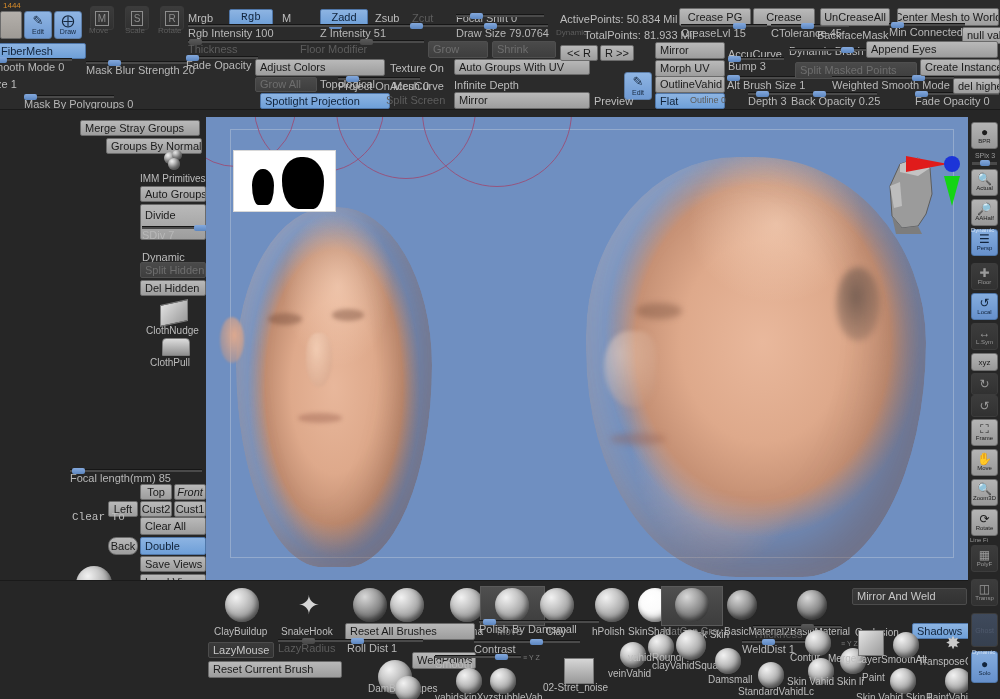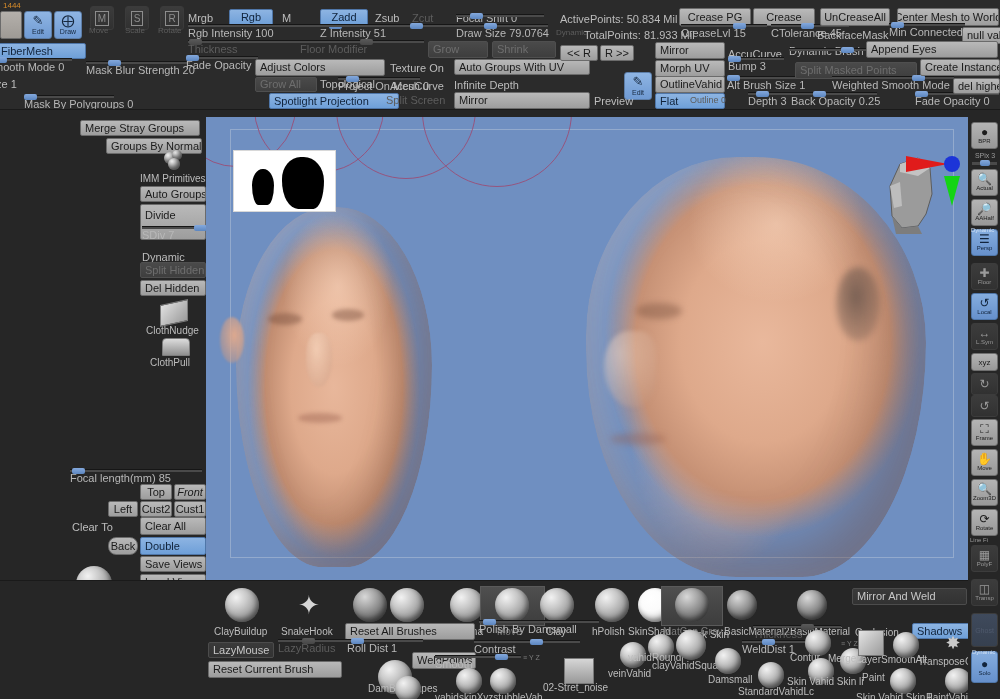--- a/index.html
+++ b/index.html
@@ -140,21 +140,21 @@
      <span class="gl" style="font-size:10px;border:1px solid #8d8d8d;padding:0 2px;">S</span>
   </div>
   <div class="ztext dim" style="left:125px;top:26px;font-size:8px;">Scale</div>
 
   <div class="iconbtn plain" style="left:160px;top:6px;width:24px;height:24px;">
      <span class="gl" style="font-size:10px;border:1px solid #8d8d8d;padding:0 2px;">R</span>
   </div>
   <div class="ztext dim" style="left:158px;top:26px;font-size:8px;">Rotate</div>
 
   <div class="ztext" style="left:188px;top:12px;">Mrgb</div>
-  <div class="zbtn on" style="left:229px;top:9px;width:44px;height:17px;justify-content:center;">Rgb</div>
+  <div class="zbtn on" style="left:229px;top:9px;width:44px;height:17px;justify-content:center;font-family:Liberation Mono, monospace;">Rgb</div>
   <div class="ztext" style="left:282px;top:12px;">M</div>
   <div class="zslider" style="left:188px;top:27px;width:150px;">
     <span class="lbl">Rgb Intensity 100</span>
     <span class="track"></span>
     <span class="knob" style="left:141px;"></span>
   </div>
 
   <div class="zbtn on" style="left:320px;top:9px;width:48px;height:17px;justify-content:center;">Zadd</div>
   <div class="ztext" style="left:375px;top:12px;">Zsub</div>
   <div class="ztext dim" style="left:412px;top:12px;">Zcut</div>
@@ -236,21 +236,21 @@
 
   <div class="zslider" style="left:186px;top:59px;width:72px;">
     <span class="lbl">Fade Opacity 0</span>
     <span class="track"></span>
     <span class="knob" style="left:0;"></span>
   </div>
 
   <div class="zbtn" style="left:255px;top:59px;width:130px;height:17px;">Adjust Colors</div>
   <div class="zbtn dim" style="left:255px;top:77px;width:62px;height:15px;">Grow All</div>
   <div class="ztext" style="left:320px;top:78px;">Topological</div>
-  <div class="zbtn on" style="left:269px;top:93px;width:130px;height:16px;">Spotlight Projection</div>
+  <div class="zbtn on" style="left:260px;top:93px;width:130px;height:16px;">Spotlight Projection</div>
   <div class="ztext dim" style="left:386px;top:94px;">Split Screen</div>
 
   <div class="ztext" style="left:390px;top:62px;">Texture On</div>
   <div class="ztext" style="left:390px;top:80px;">AccuCurve</div>
 
   <div class="zbtn" style="left:454px;top:59px;width:136px;height:16px;">Auto Groups With UV</div>
   <div class="ztext" style="left:454px;top:79px;">Infinite Depth</div>
   <div class="zbtn" style="left:454px;top:92px;width:136px;height:17px;">Mirror</div>
 
   <div class="zbtn" style="left:560px;top:45px;width:38px;height:16px;justify-content:center;">&lt;&lt; R</div>
@@ -353,21 +353,21 @@
     <span class="track"></span>
     <span class="knob" style="left:2px;"></span>
   </div>
 
   <div class="zbtn" style="left:140px;top:374px;width:32px;height:16px;justify-content:center;">Top</div>
   <div class="zbtn" style="left:174px;top:374px;width:32px;height:16px;justify-content:center;font-style:italic;">Front</div>
   <div class="zbtn" style="left:108px;top:391px;width:30px;height:16px;justify-content:center;">Left</div>
   <div class="zbtn" style="left:140px;top:391px;width:32px;height:16px;justify-content:center;">Cust2</div>
   <div class="zbtn" style="left:174px;top:391px;width:32px;height:16px;justify-content:center;">Cust1</div>
 
-  <div class="ztext" style="left:72px;top:411px;">Clear To</div>
+  <div class="ztext" style="left:72px;top:401px;font-family:Liberation Mono, monospace;">Clear To</div>
   <div class="zbtn" style="left:140px;top:407px;width:66px;height:18px;">Clear All</div>
   <div class="zbtn" style="left:108px;top:427px;width:30px;height:18px;justify-content:center;border-radius:8px;">Back</div>
   <div class="zbtn on" style="left:140px;top:427px;width:66px;height:18px;">Double</div>
   <div class="zbtn" style="left:140px;top:446px;width:66px;height:16px;text-align:center;">Save Views</div>
   <div class="zbtn" style="left:140px;top:464px;width:66px;height:16px;">Load Views</div>
 
   <div class="sphere" style="left:76px;top:456px;width:36px;height:36px;"></div>
   <div class="caption" style="left:78px;top:494px;">Morph</div>
 
   <div class="abs" style="left:158px;top:480px;width:30px;height:28px;display:flex;align-items:center;justify-content:center;color:#9a9a9a;font-size:16px;">🔒</div>

